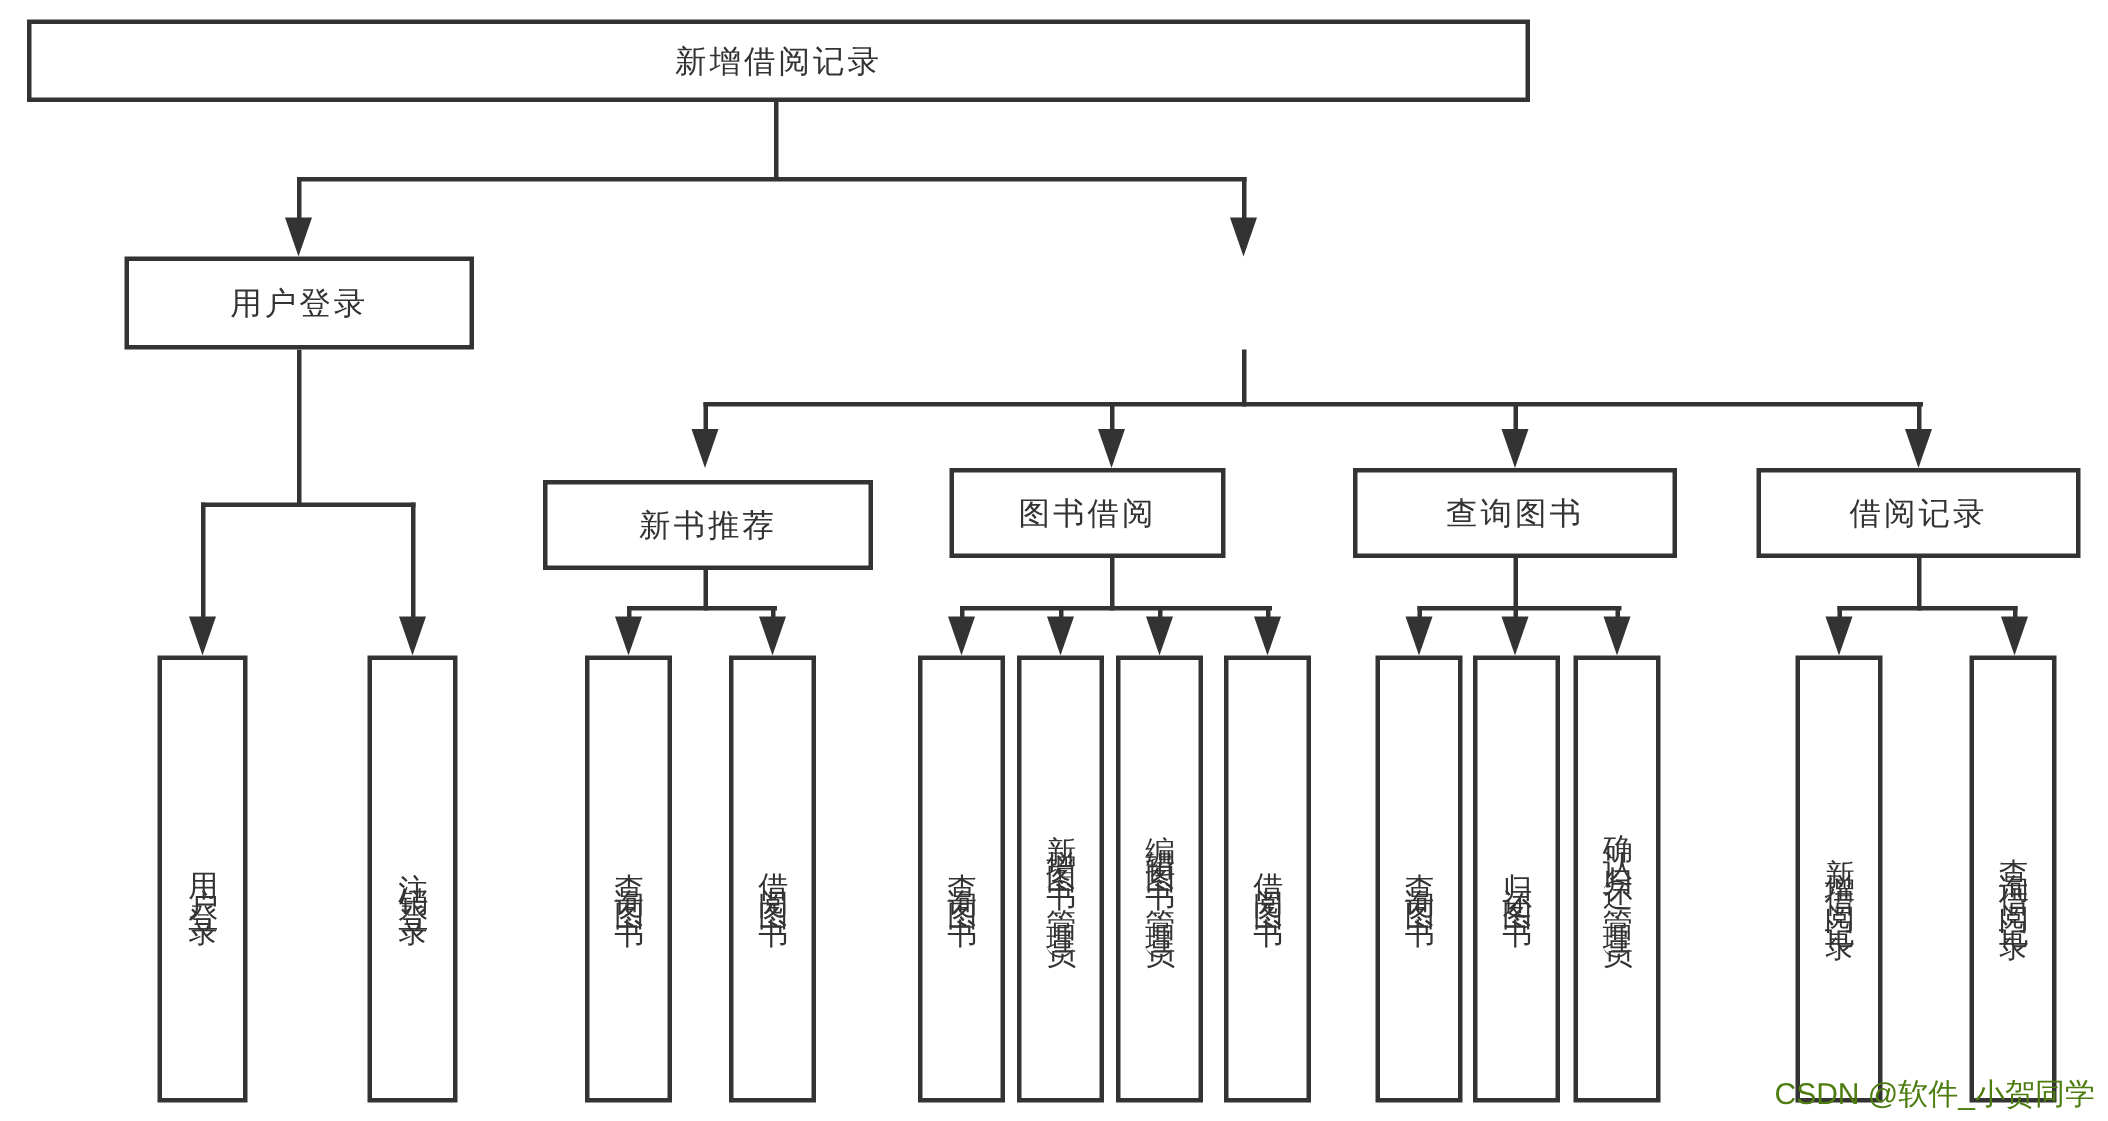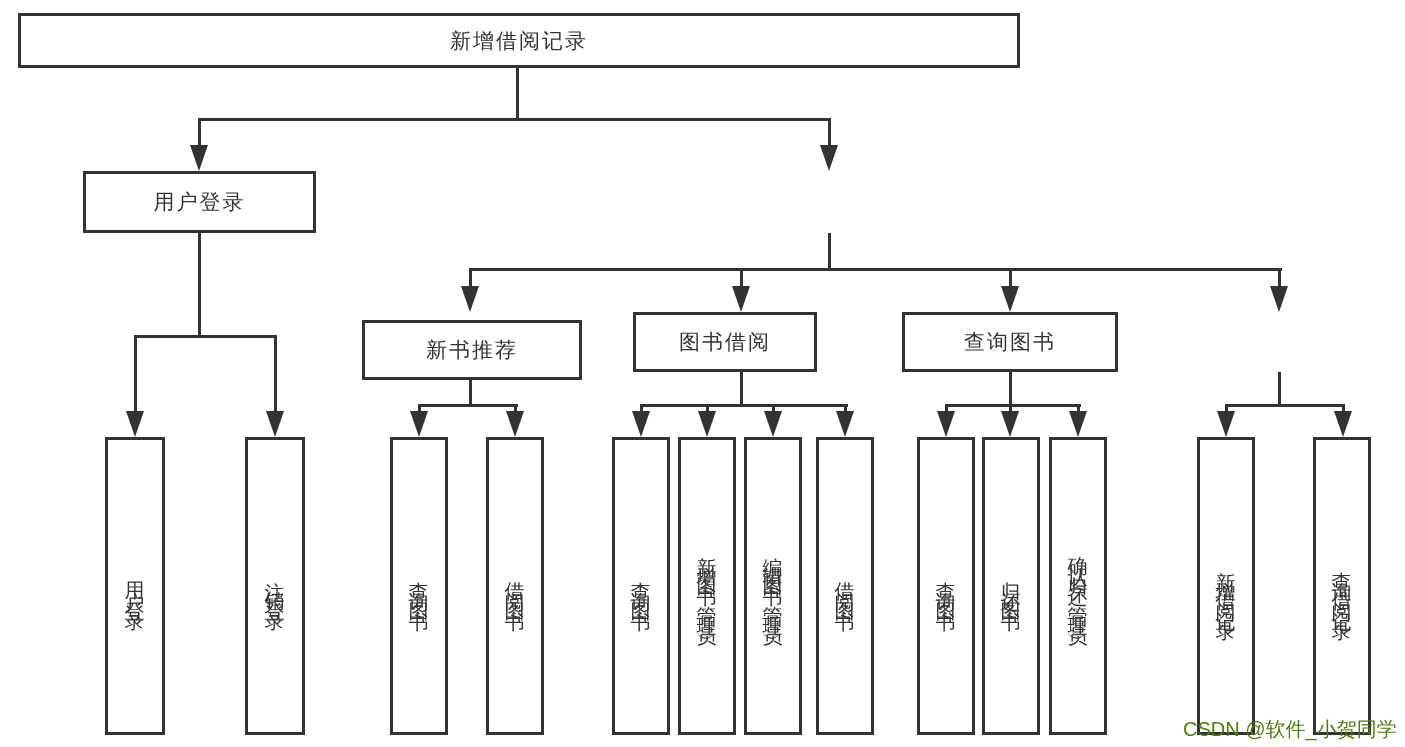--- a/index.html
+++ b/index.html
@@ -104,20 +104,23 @@
 
   <div class="box" style="left:362px; top:320px; width:220px; height:60px;">
     <span>新书推荐</span>
   </div>
   <div class="box" style="left:633px; top:312px; width:184px; height:60px;">
     <span>图书借阅</span>
   </div>
   <div class="box" style="left:902px; top:312px; width:216px; height:60px;">
     <span>查询图书</span>
   </div>
+  <div class="box" style="left:1171px; top:312px; width:216px; height:60px;">
+    <span>借阅记录</span>
+  </div>
 
   <div class="vline" style="left:469px; top:372px; height:35px;"></div>
   <div class="hline" style="left:418px; top:404px; width:100px;"></div>
   <div class="vline" style="left:418px; top:404px; height:10px;"></div>
   <div class="arrow" style="left:410px; top:411px;"></div>
   <div class="vline" style="left:514px; top:404px; height:10px;"></div>
   <div class="arrow" style="left:506px; top:411px;"></div>
 
   <div class="vline" style="left:740px; top:372px; height:35px;"></div>
   <div class="hline" style="left:640px; top:404px; width:208px;"></div>

